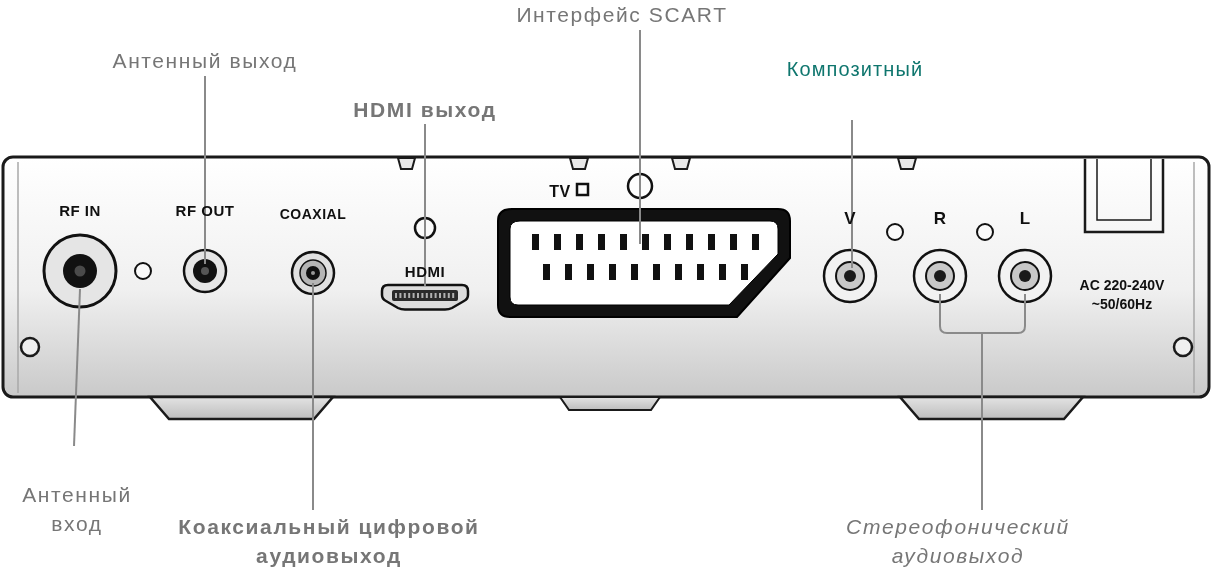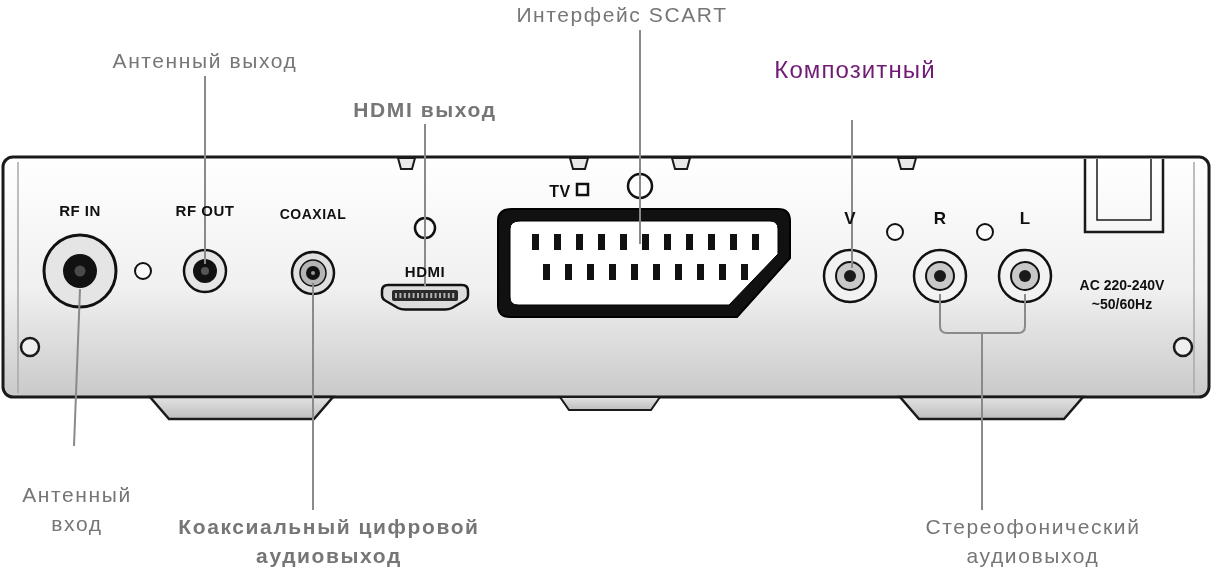--- a/index.html
+++ b/index.html
@@ -5,21 +5,21 @@
   * { margin:0; padding:0; box-sizing:border-box; }
   html,body { background:#ffffff; font-family:"Liberation Sans", sans-serif; }
   .stage { position:relative; width:1212px; height:574px; background:#ffffff; overflow:hidden; }
   .stage > svg { position:absolute; left:0; top:0; display:block; }
   .callout {
     position:absolute; transform:translateX(-50%);
     color:#767676; font-size:21px; letter-spacing:1.6px;
     white-space:nowrap; text-align:center; line-height:29px;
     font-family:"Liberation Sans", sans-serif;
   }
-  .callout-lg { font-size:24px; letter-spacing:1.1px; color:#701a75; line-height:33px; }
+  .callout-lg { font-size:20px; letter-spacing:1.1px; color:#0f766e; line-height:33px; }
   .ptxt { font-family:"Liberation Sans", sans-serif; font-weight:bold; fill:#101010; }
 </style>
 </head>
 <body>
 
 <div class="stage">
 
   <svg width="1212" height="574" viewBox="0 0 1212 574">
     <defs>
       <linearGradient id="panelGrad" x1="0" y1="0" x2="0" y2="1">
@@ -163,18 +163,18 @@
   <div class="callout" style="left:77px; top:448px;margin-top:32px;">
     <div>Антенный</div>
     <div>вход</div>
   </div>
 
   <div class="callout" style="left:329px; top:512px;font-weight:bold;">
     <div>Коаксиальный цифровой</div>
     <div>аудиовыход</div>
   </div>
 
-  <div class="callout" style="left:1033px; top:512px;">
+  <div class="callout" style="left:958px; top:512px;font-style:italic;">
     <div>Стереофонический</div>
     <div>аудиовыход</div>
   </div>
 
 </div>
 
 </body></html>

